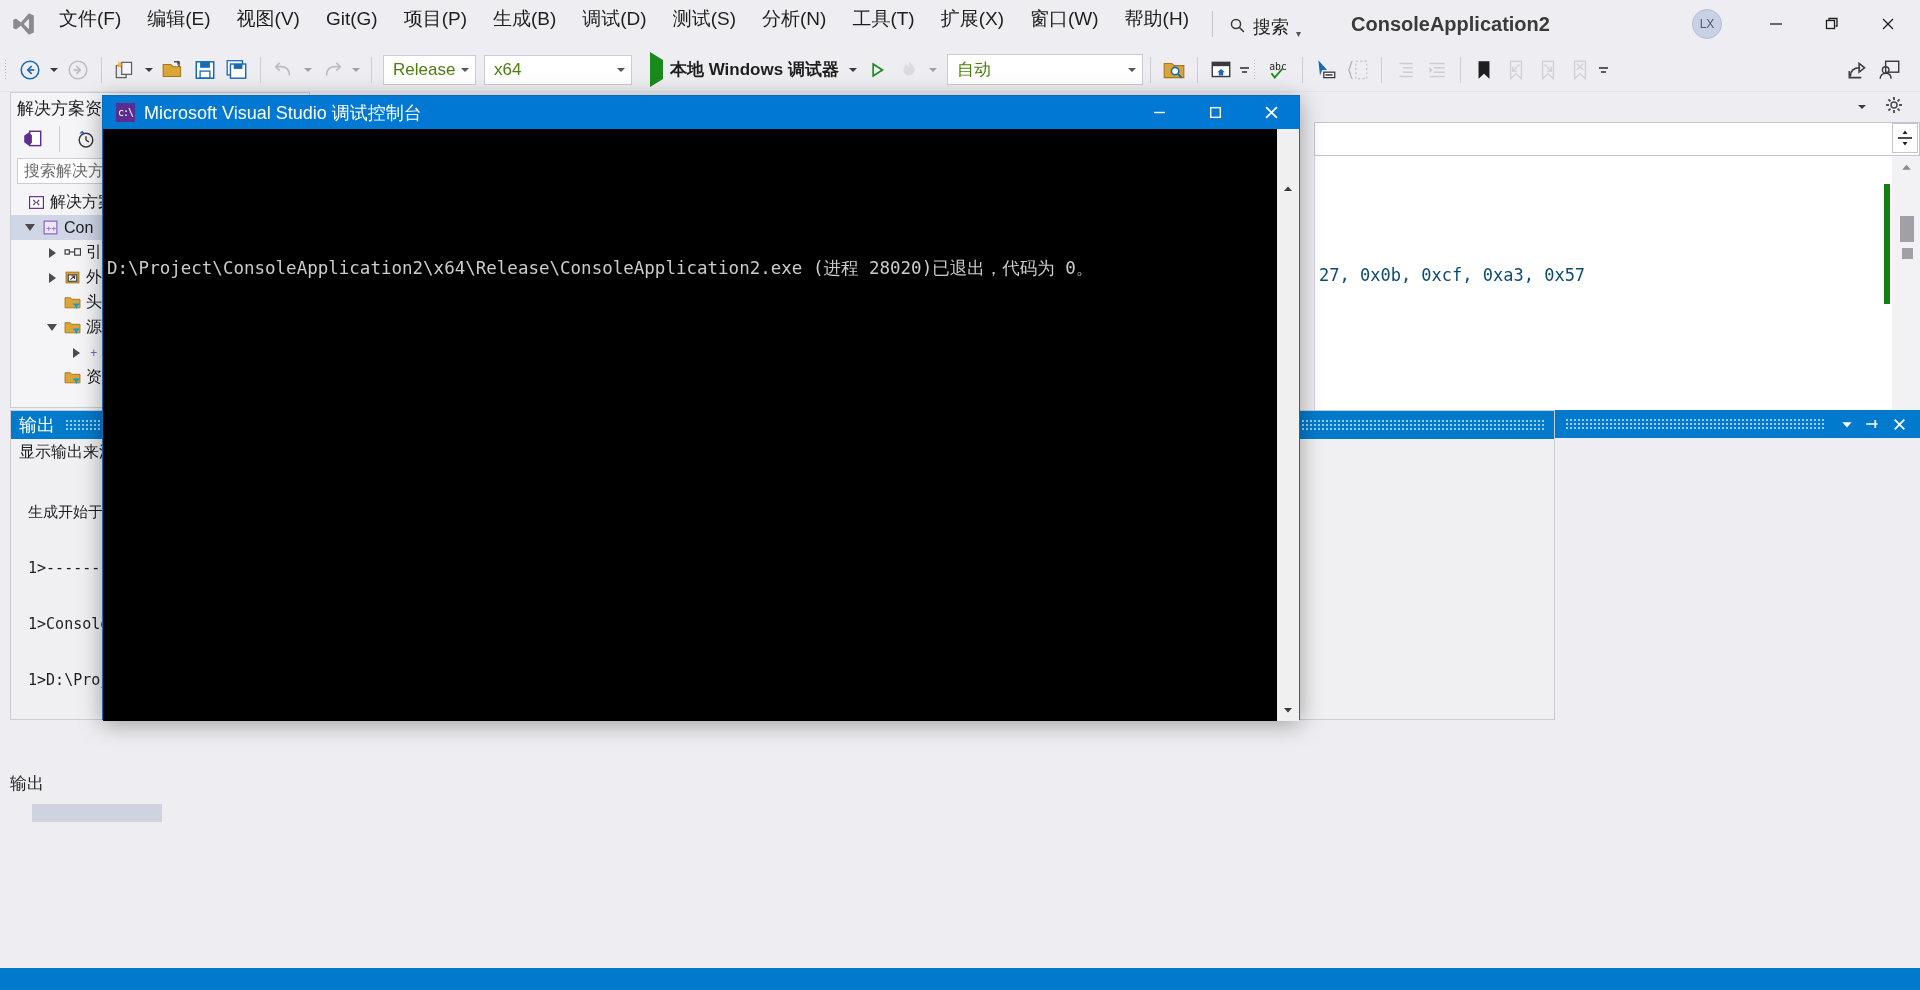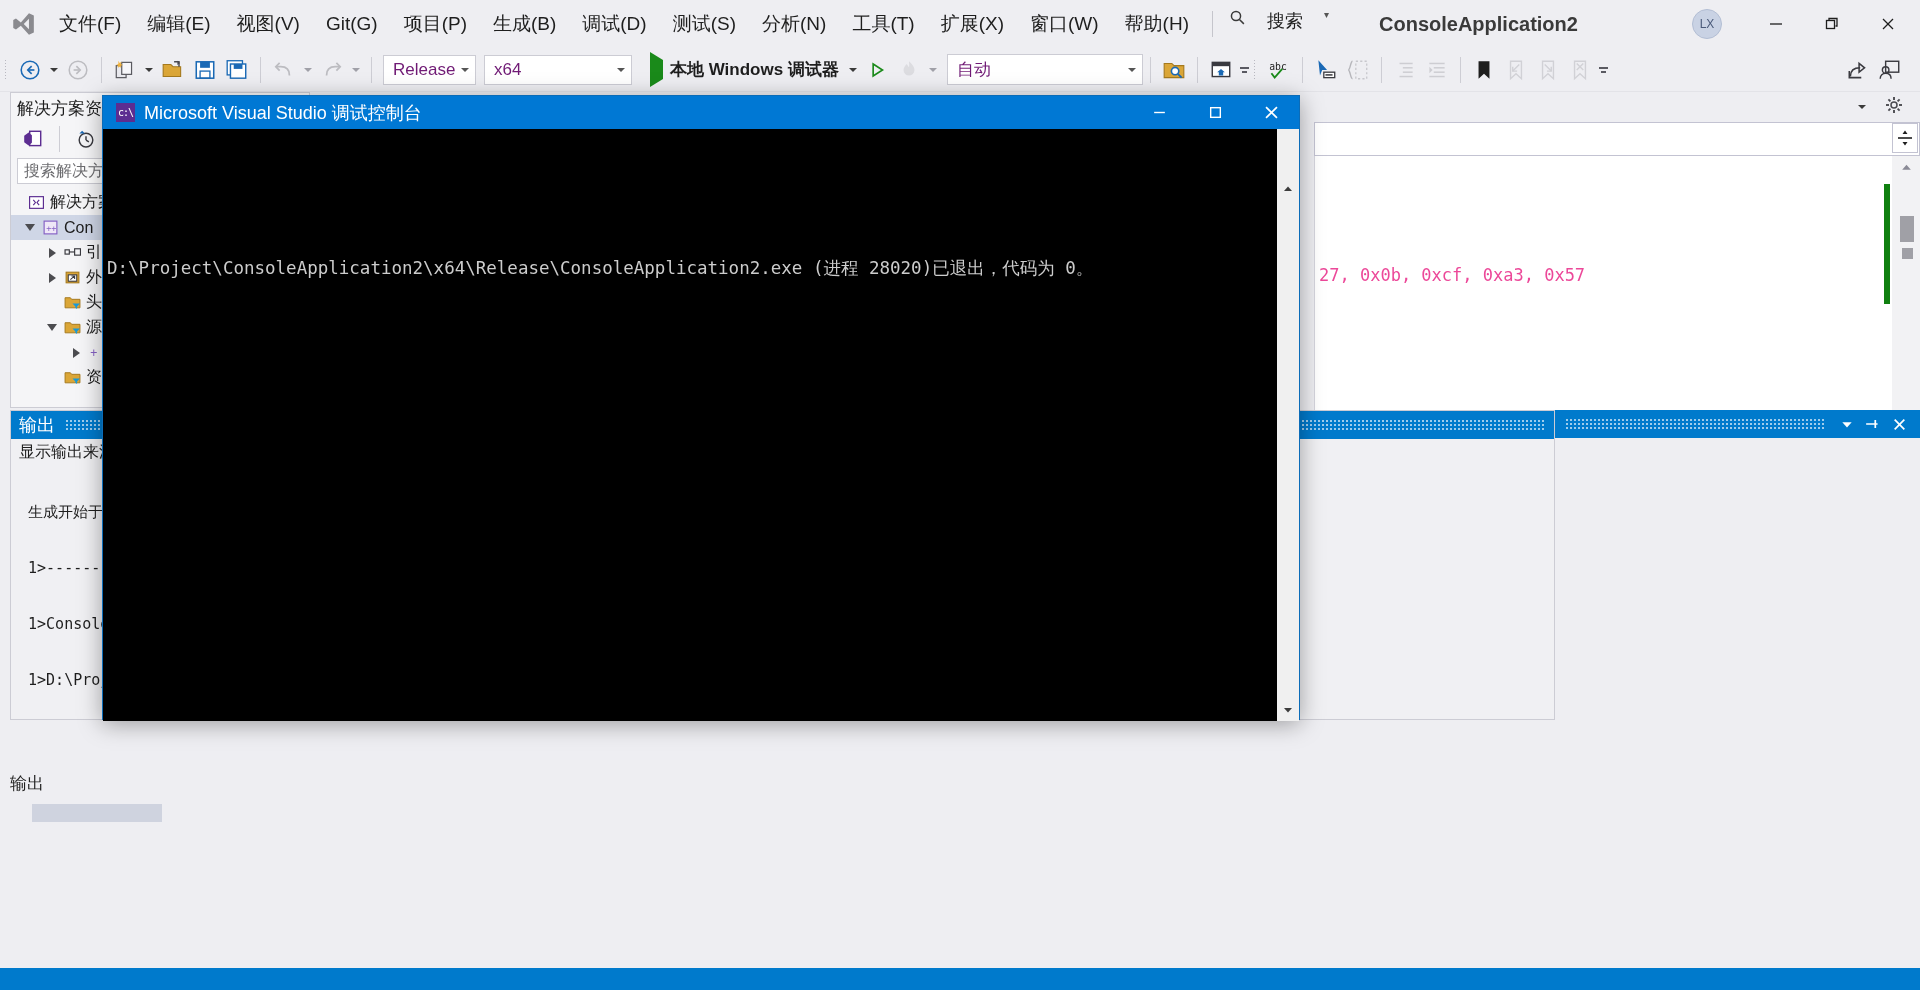--- a/index.html
+++ b/index.html
@@ -11,28 +11,28 @@
     color: #1e1e1e;
   }
   #app { position: relative; width: 1920px; height: 990px; background: #eeeef2; }
 
   
   .titlebar {
     position: absolute; left: 0; top: 0; width: 1920px; height: 48px;
     background: #eeeef2; display: flex; align-items: center;
   }
   .vs-logo { width: 46px; height: 48px; display: flex; align-items: center; justify-content: center; }
-  .menu { display: flex; align-items: center; height: 48px; }
+  .menu { display: flex; height: 48px; }
   .menu-item {
     padding: 0 13px; height: 38px; line-height: 38px; font-size: 19px;
     color: #1e1e1e; white-space: nowrap; cursor: default;
   }
   .tb-sep-v { width: 1px; height: 26px; background: #c5c5cc; margin: 0 10px; }
   .search-box {
-    display: flex; align-items: flex-start; gap: 21px; padding: 0 6px;
+    display: flex; align-items: flex-end; gap: 7px; padding: 0 6px;
     height: 30px; font-size: 18px; color: #1e1e1e; cursor: text;
   }
   .search-caret { font-size: 10px; color: #555; }
   .app-title {
     font-size: 20px; font-weight: bold; color: #3a3a3a; margin-left: 44px; white-space: nowrap;
   }
   .titlebar-right {
     position: absolute; right: 4px; top: 0; height: 48px; display: flex; align-items: center;
   }
   .avatar {
@@ -58,21 +58,21 @@
     padding: 0 3px; cursor: default;
   }
   .tbtn.disabled { opacity: .38; }
   .caretbtn { width: 16px; height: 32px; display: flex; align-items: center; justify-content: center; cursor: default; }
   .caret { width: 0; height: 0; border-left: 4px solid transparent; border-right: 4px solid transparent; border-top: 4px solid #3a3a3a; }
   .caret.dim { border-top-color: #a0a0a8; }
   .tbsep { width: 1px; height: 26px; background: #cdcdd4; margin: 0 7px; }
   .combo {
     height: 30px; background: #fff; border: 1px solid #ccccd4;
     display: flex; align-items: center; justify-content: space-between;
-    padding: 0 6px 0 9px; font-size: 17px; color: #701a75; cursor: default;
+    padding: 0 6px 0 9px; font-size: 17px; color: #4d7c0f; cursor: default;
   }
   .combo .caret { border-top-color: #555; }
   .runbtn {
     height: 32px; display: flex; align-items: center; gap: 7px; padding: 0 6px;
     font-size: 17px; color: #1e1e1e; cursor: default; white-space: nowrap;
   }
   .tri-green { width: 0; height: 0; border-top: 8px solid transparent; border-bottom: 8px solid transparent; border-left: 13px solid #1a8a1a; }
   .overflow-caret { display: flex; flex-direction: column; align-items: center; justify-content: center; width: 16px; height: 32px; gap: 2px; }
   .overflow-caret i { display: block; width: 9px; height: 2px; background: #5a5a62; }
   .overflow-caret i:last-child { width: 5px; }
@@ -127,21 +127,21 @@
   }
   .editor-topbar { height: 30px; display: flex; align-items: center; justify-content: flex-end; gap: 14px; padding-right: 16px; }
   .editor-navbar {
     margin: 0 0 0 14px; height: 34px; background: #fff; border: 1px solid #c3c3d2;
     display: flex; align-items: center; justify-content: space-between; padding: 0 8px;
   }
   .editor-body { position: relative; height: 272px; background: #fff; margin-left: 14px; border-left: 1px solid #d5d5dd; }
   .code-line {
     position: absolute; left: 4px; top: 272px;
     font-family: "DejaVu Sans Mono", "Liberation Mono", monospace;
-    font-size: 17px; color: #ec4899; white-space: pre;
+    font-size: 17px; color: #0c4a6e; white-space: pre;
   }
   .chgbar { position: absolute; right: 30px; top: 28px; width: 6px; height: 120px; background: #108010; }
   .vscroll { position: absolute; right: 0; top: 0; width: 28px; height: 272px; background: #f2f2f4; }
   .vscroll .up { height: 22px; display: flex; align-items: center; justify-content: center; }
   .vthumb { position: absolute; right: 6px; top: 60px; width: 14px; height: 26px; background: #a0a0a6; }
   .vthumb2 { position: absolute; right: 7px; top: 92px; width: 11px; height: 11px; background: #a0a0a6; }
   .splitter-box {
     position: absolute; right: 2px; top: 31px; width: 26px; height: 30px;
     border: 1px solid #c3c3d2; background: #fff; display: flex; align-items: center; justify-content: center;
   }

